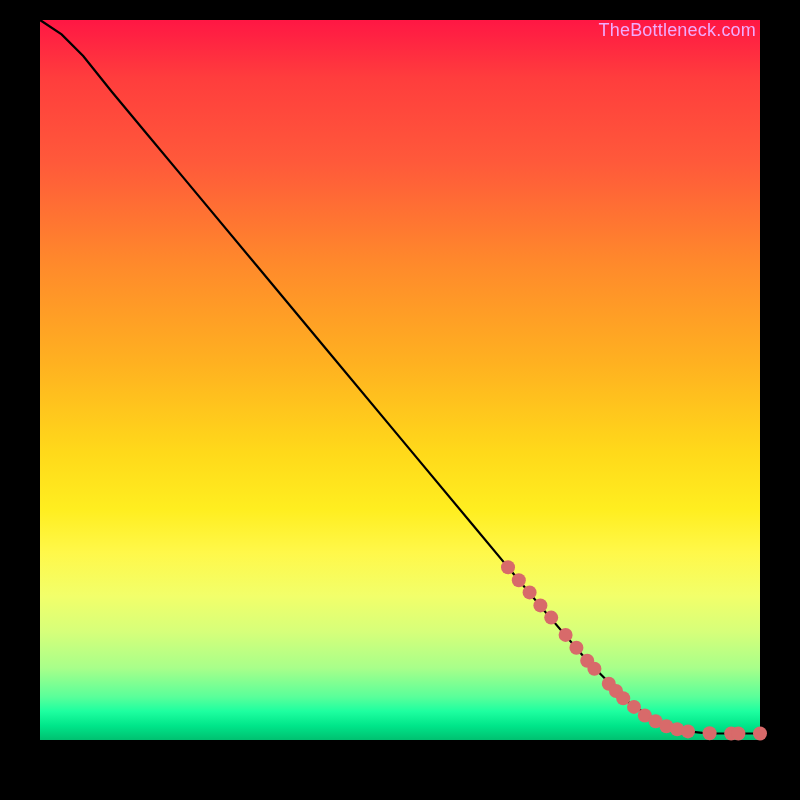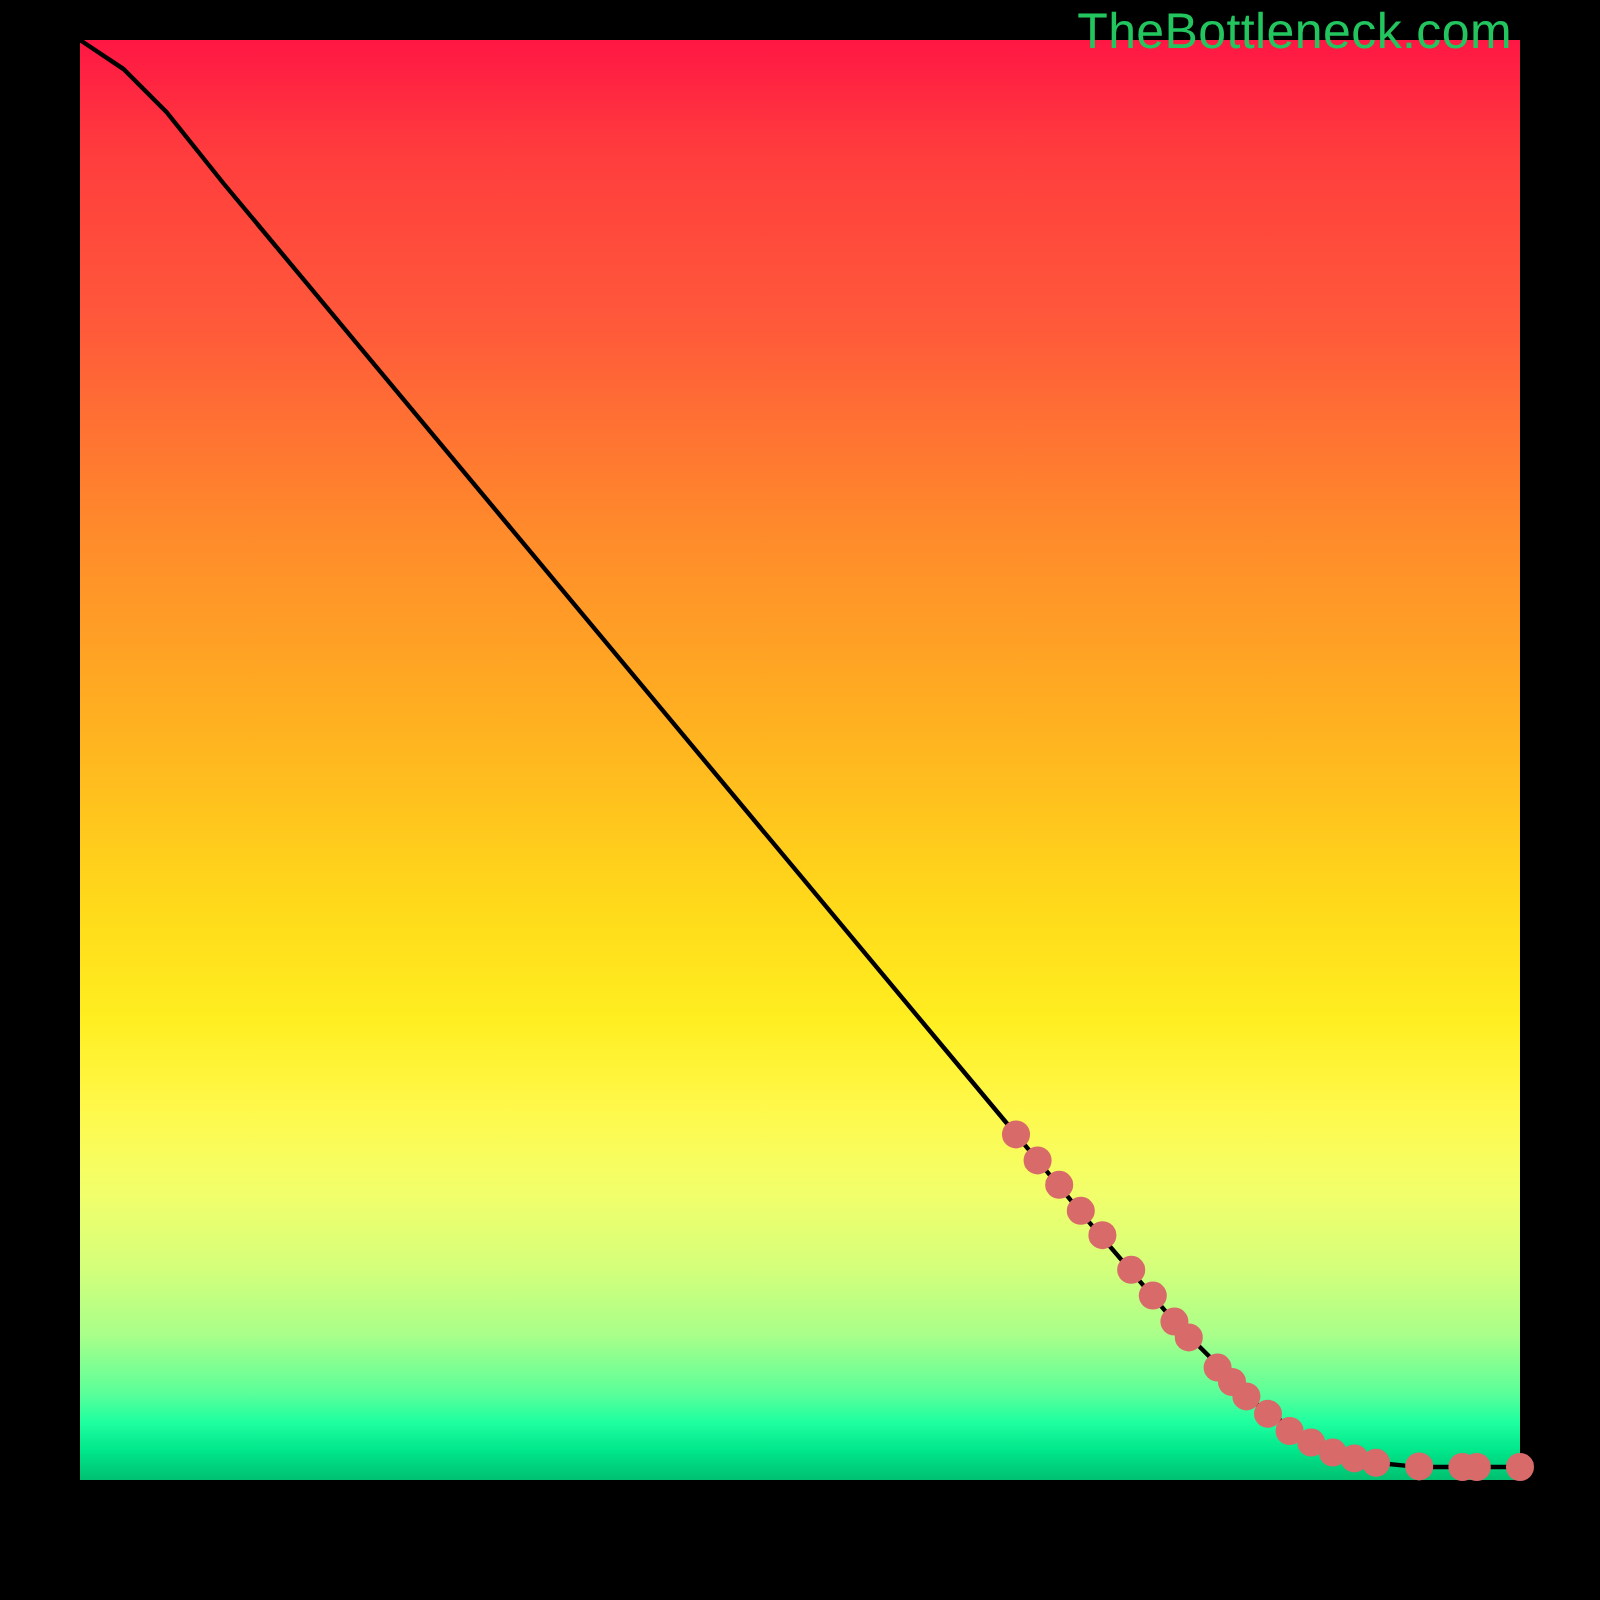--- a/index.html
+++ b/index.html
@@ -38,24 +38,24 @@
       #d6ff7a 85%,
       #a8ff8a 90%,
       #5aff9a 94%,
       #1effa0 96%,
       #00e68a 98%,
       #00c070 100%
     );
   }
   .watermark {
     position: absolute;
-    top: 2px;
+    top: 20px;
     right: 44px;
-    color: #22c55e;
-    font-size: 25px;
+    color: #f0abfc;
+    font-size: 18px;
     font-weight: 500;
     letter-spacing: 0.2px;
     user-select: none;
   }
   svg.curve {
     position: absolute;
     left: 0; top: 0;
     width: 720px;
     height: 720px;
     overflow: visible;

